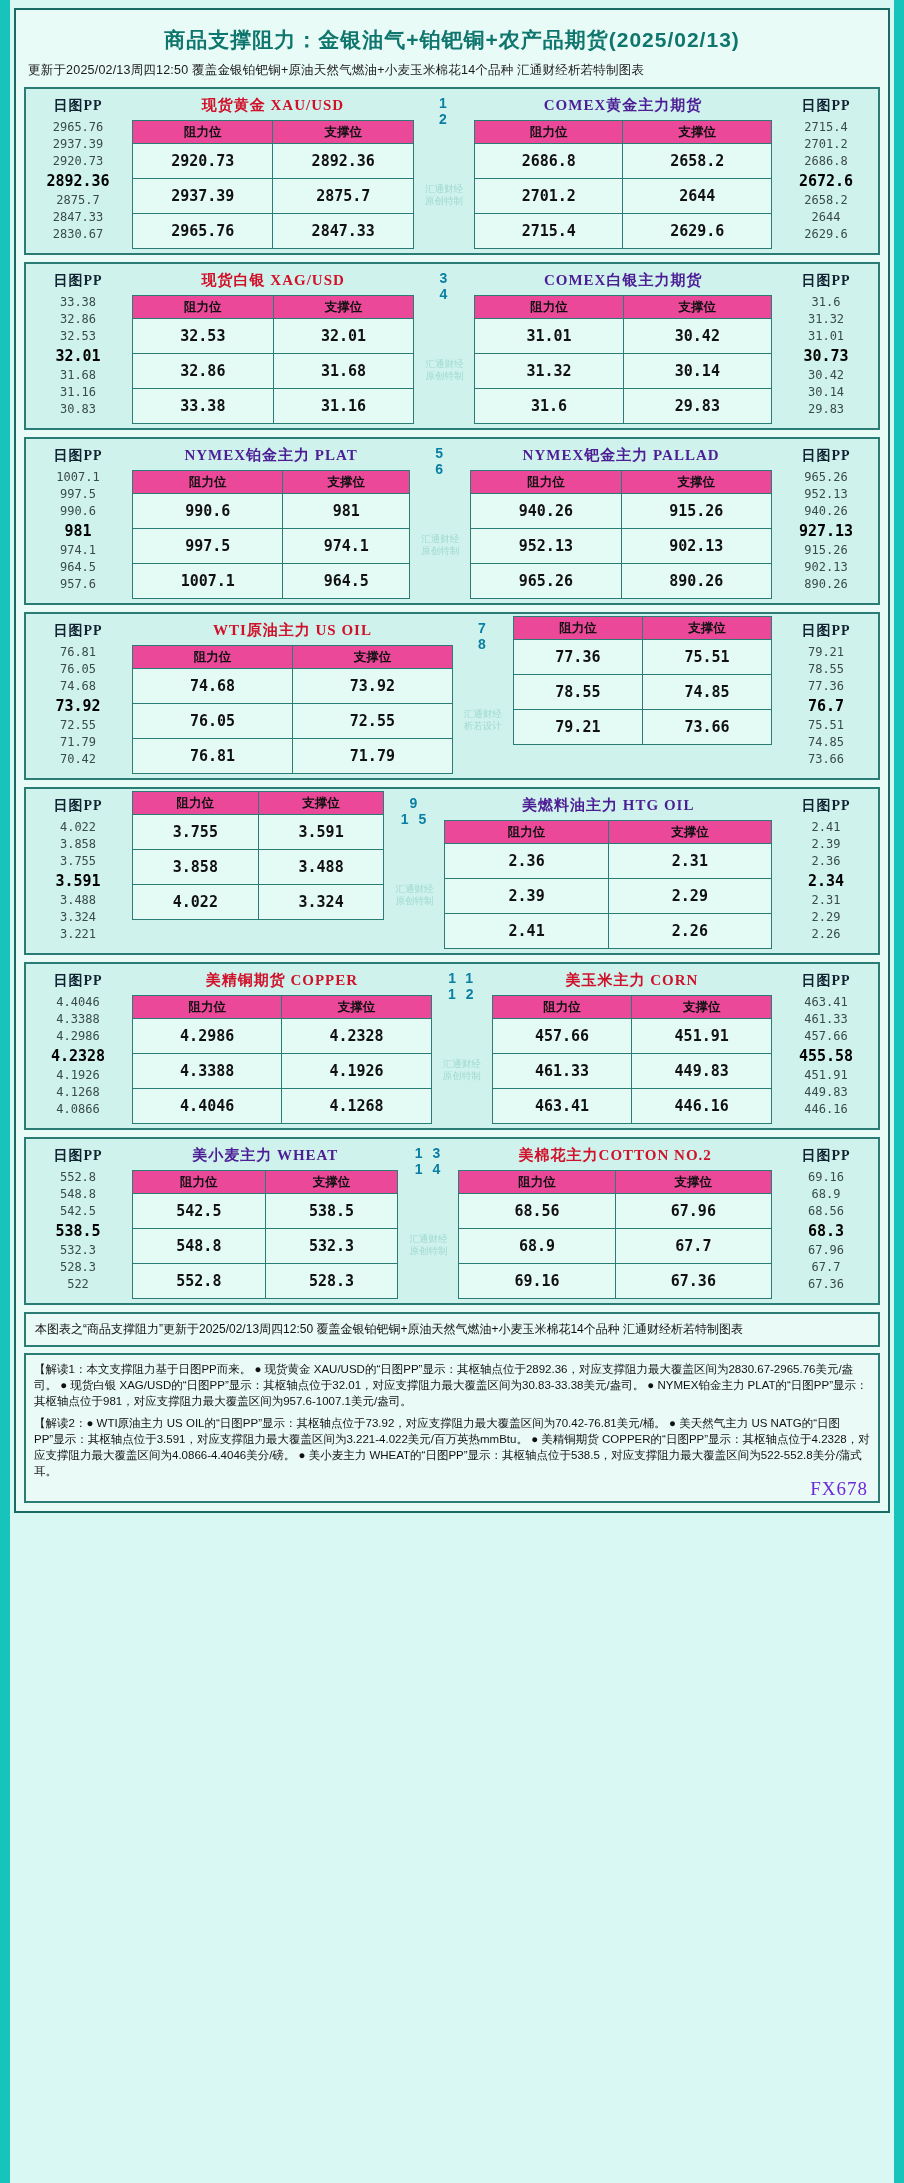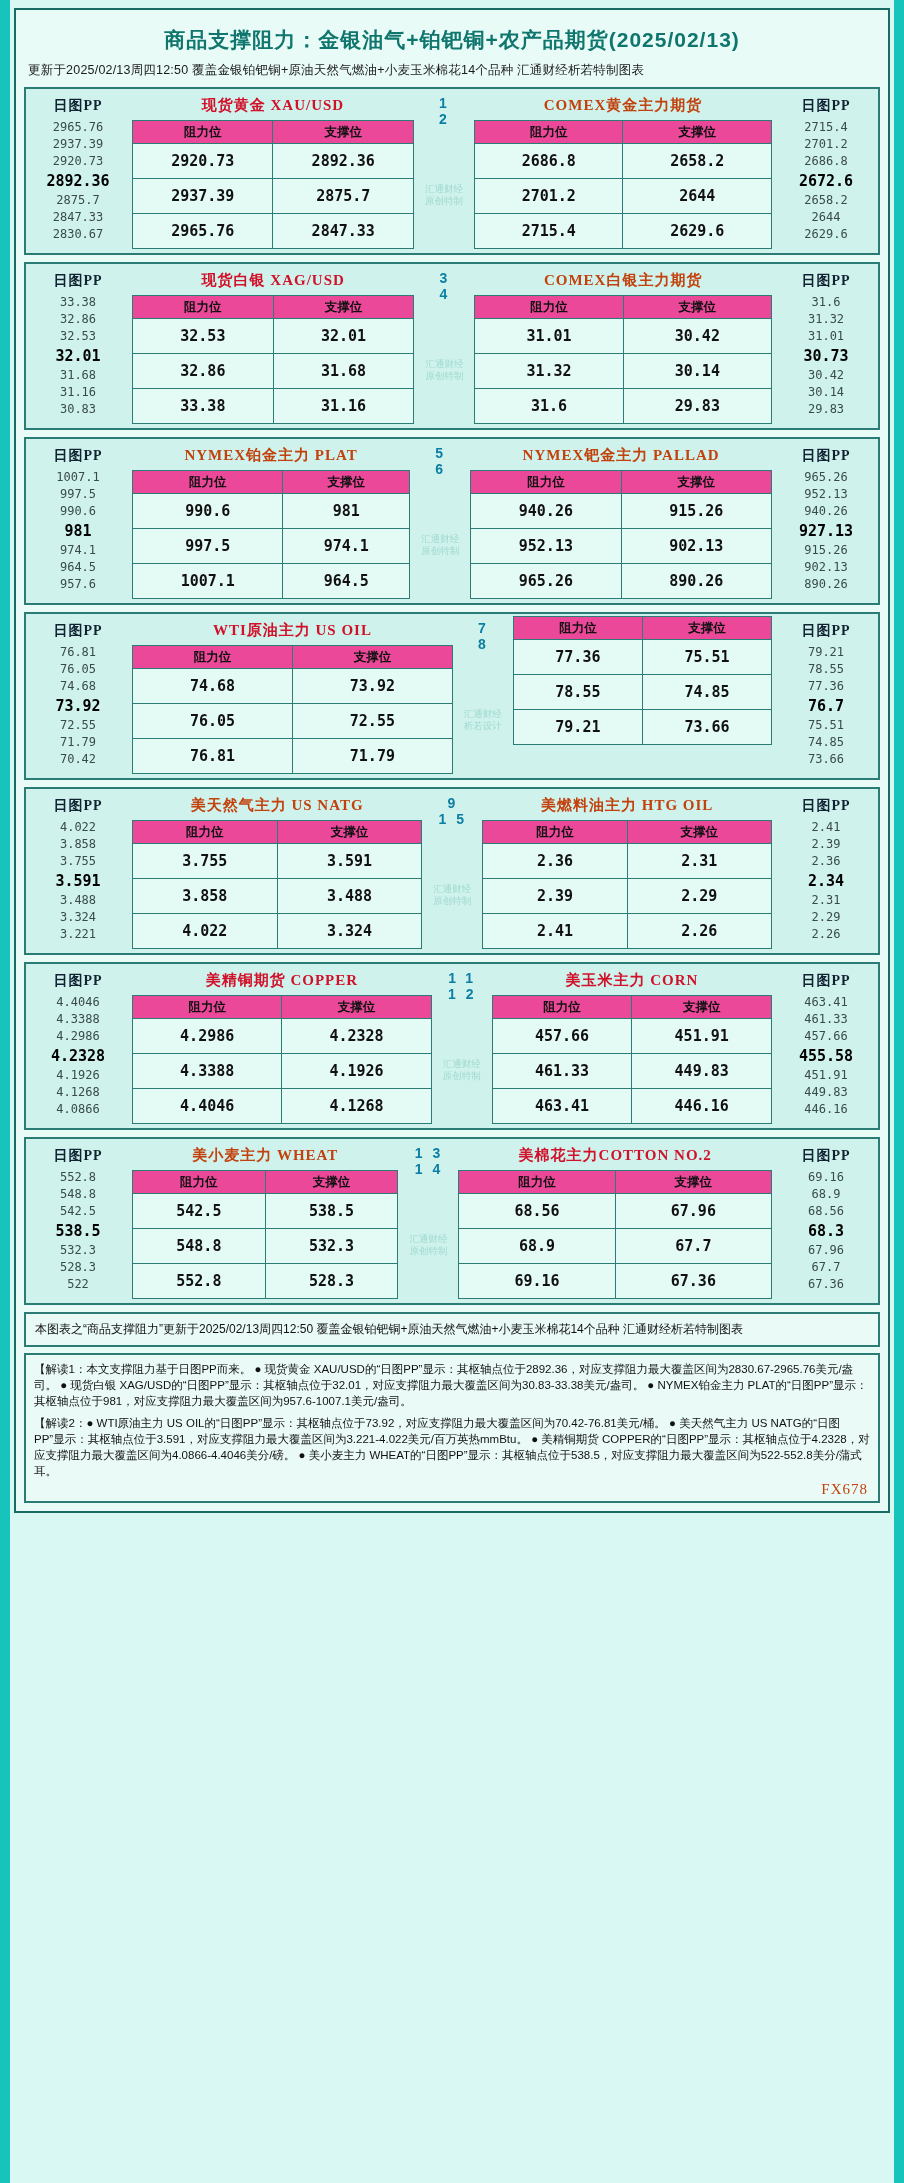--- a/index.html
+++ b/index.html
@@ -69,21 +69,21 @@
     line-height: 22px;
   }
   .panel {
     flex: 1 1 auto;
     padding: 2px 2px 4px 2px;
   }
   .panel .pname {
     text-align: center;
     font-size: 15px;
     font-weight: bold;
-    color: #c2410c;
+    color: #4c1d95;
     letter-spacing: 1px;
     padding: 5px 0 5px 0;
     font-family: "Liberation Serif", serif;
   }
   .panel .pname.red { color: #d1102a; }
   .tbl { width: 100%; border-collapse: collapse; }
   .tbl th, .tbl td {
     border: 1px solid #2b7c74;
     text-align: center;
     font-family: "DejaVu Sans Mono", monospace;
@@ -141,22 +141,22 @@
     line-height: 16px;
     color: #111;
     position: relative;
     min-height: 150px;
   }
   .note-box p { margin: 0 0 6px 0; }
   .wmark {
     position: absolute;
     right: 10px;
     bottom: 4px;
-    font-size: 15px;
-    color: #c2410c;
+    font-size: 19px;
+    color: #6d28d9;
     font-family: "Liberation Serif", serif;
     letter-spacing: 1px;
   }
 </style>
 </head>
 <body>
 
 <div class="page">
   <div class="frame">
 
@@ -472,21 +472,20 @@
             <div class="pp-head">日图PP</div>
             <div class="lv">4.022</div>
             <div class="lv">3.858</div>
             <div class="lv">3.755</div>
             <div class="lv pivot">3.591</div>
             <div class="lv">3.488</div>
             <div class="lv">3.324</div>
             <div class="lv">3.221</div>
           </div>
           <div class="panel">
-            <div class="pname">美天然气主力 US NATG</div>
             <table class="tbl">
               <thead>
                 <tr>
                   <th>阻力位</th>
                   <th>支撑位</th>
                 </tr>
               </thead>
               <tbody>
                 <tr>
                   <td>3.755</td>

